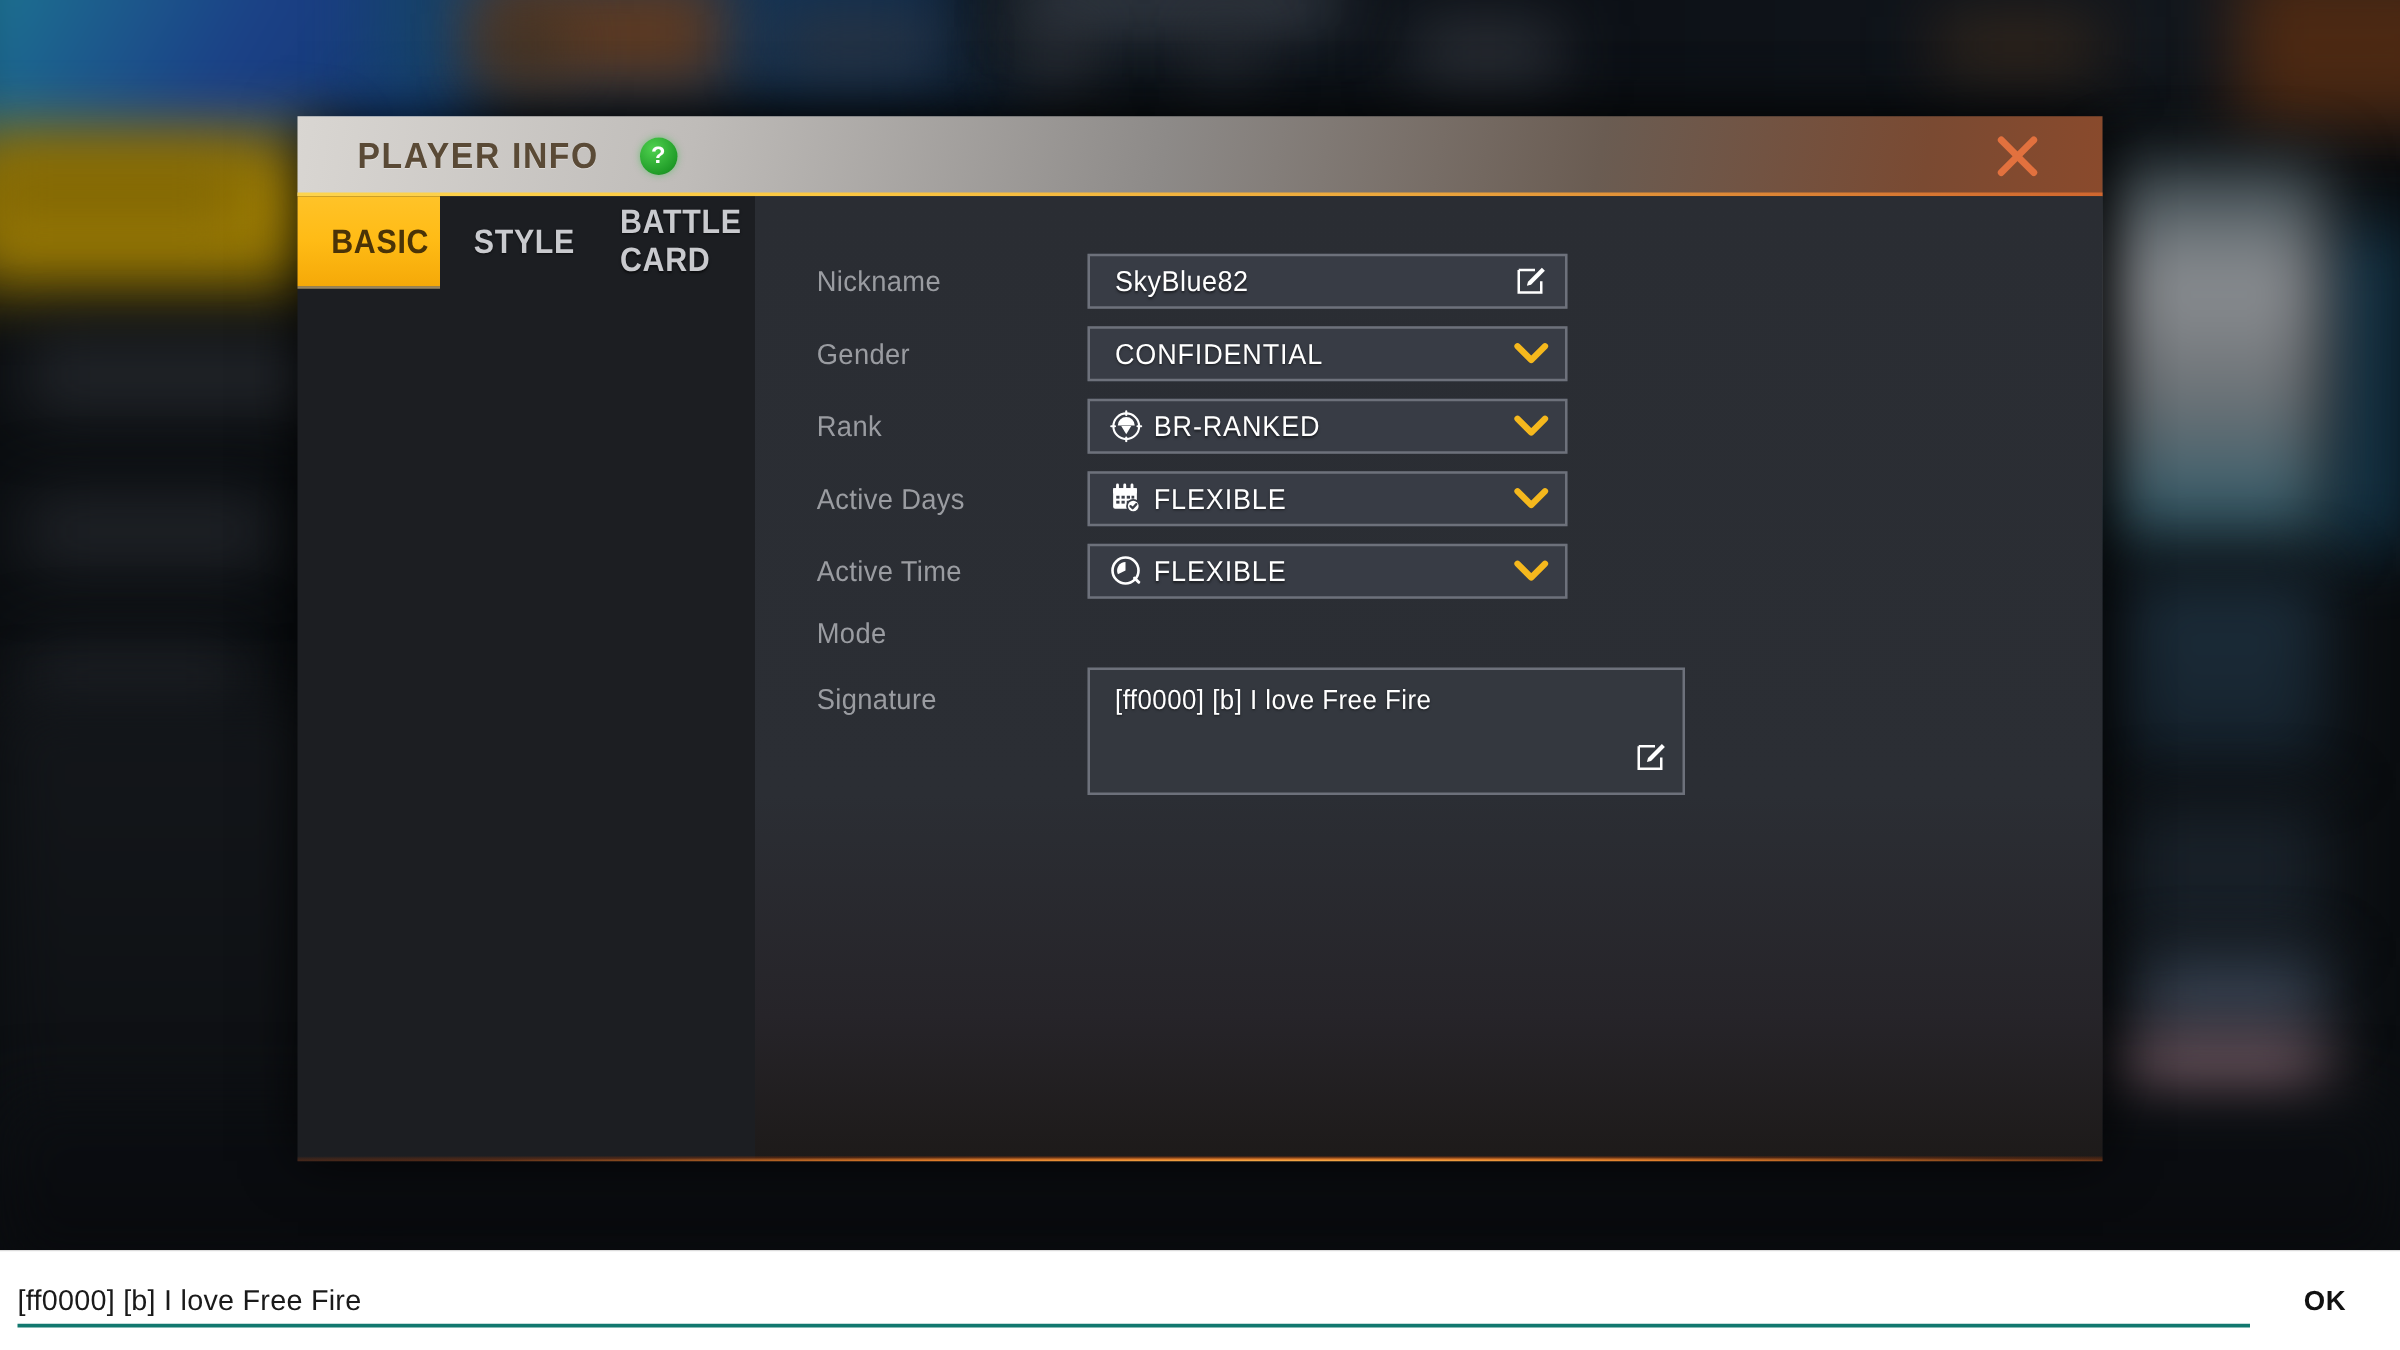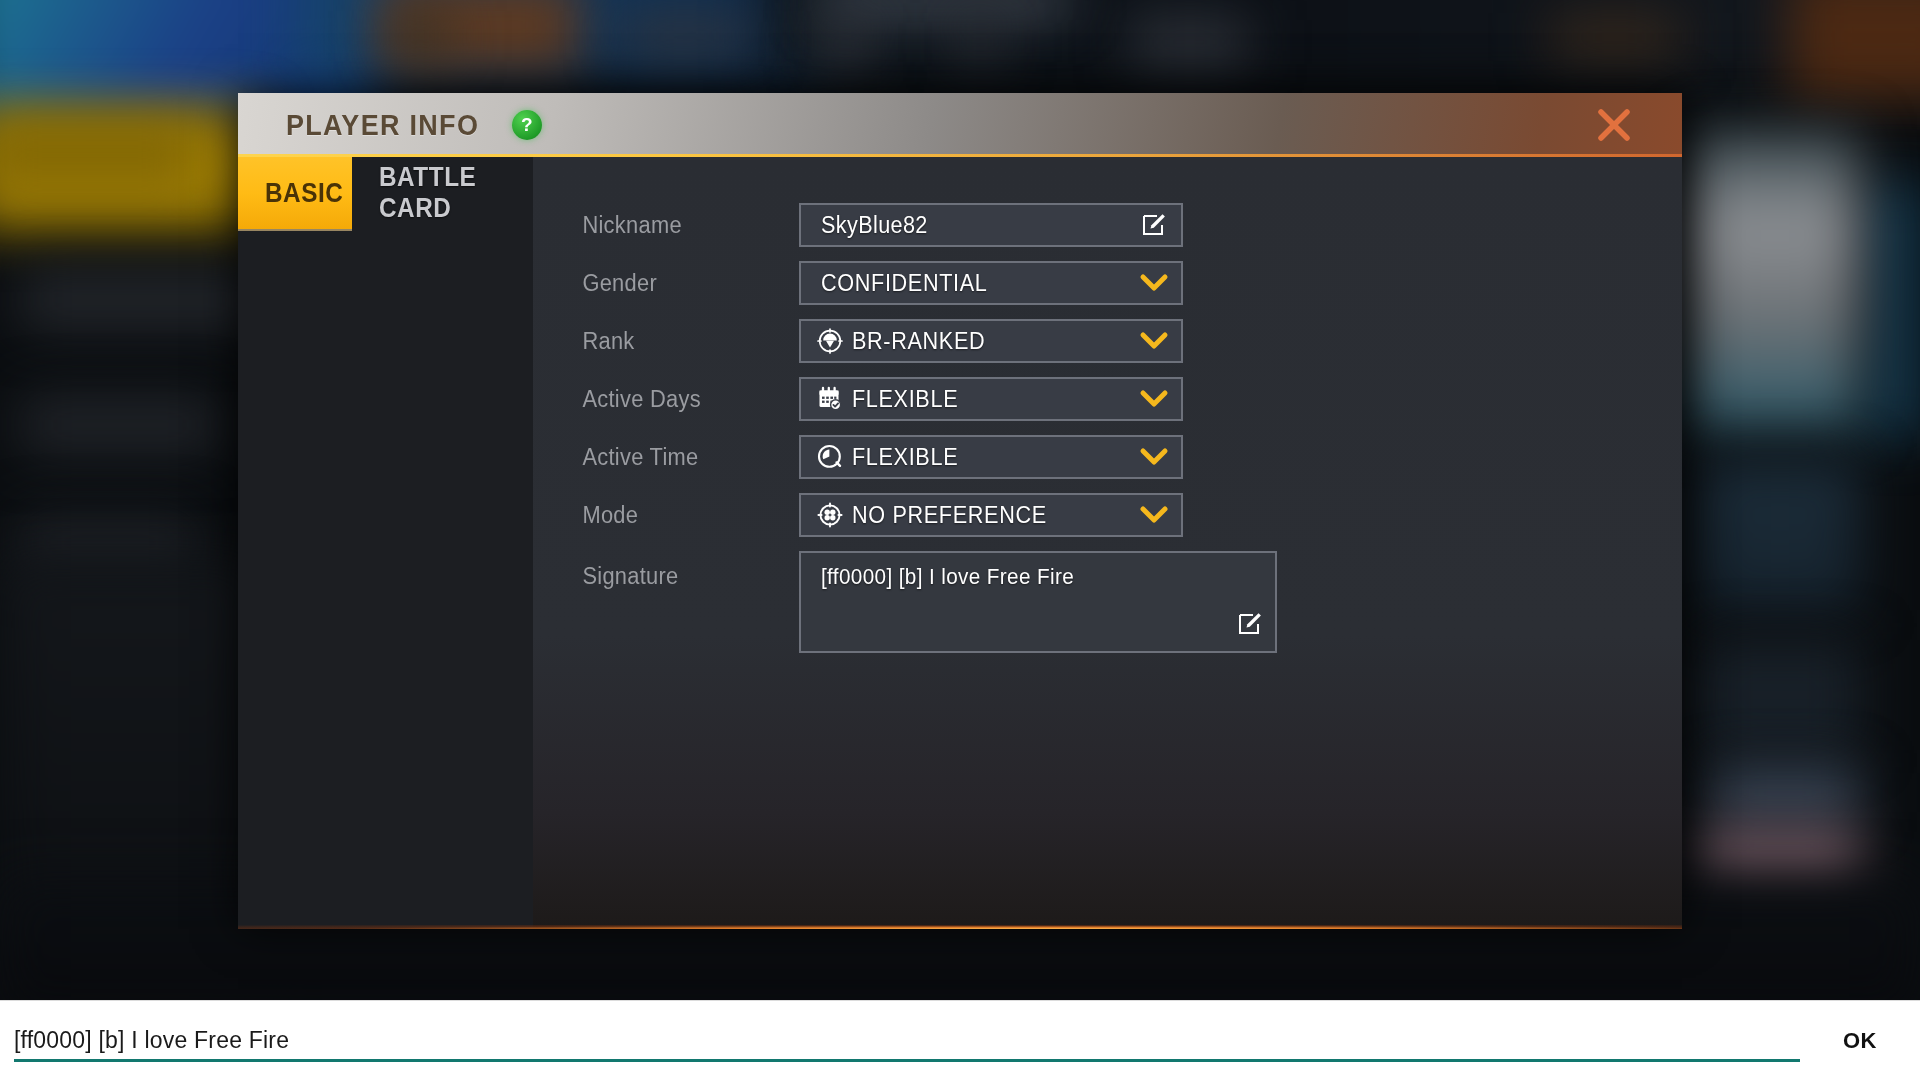--- a/index.html
+++ b/index.html
@@ -237,20 +237,23 @@
   </div>
 
   <div id="dlg-body">
 
     <div id="sidebar">
 
       <div class="side-item active">
         <span class="side-label">BASIC</span>
       </div>
 
+      <div class="side-item">
+        <span class="side-label">STYLE</span>
+      </div>
 
       <div class="side-item">
         <span class="side-label">BATTLE CARD</span>
         <span class="notif-dot"></span>
       </div>
 
     </div>
 
     <div id="content">
 
@@ -344,38 +347,20 @@
           <span class="tail">
             <svg class="chev" width="30" height="22" viewBox="0 0 30 22" aria-hidden="true">
               <path d="M4 5 L15 16 L26 5" fill="none" stroke="#f5b81d" stroke-width="5" stroke-linecap="round" stroke-linejoin="round"></path>
             </svg>
           </span>
         </div>
       </div>
 
       <div class="frow">
         <div class="flabel">Mode</div>
-        <div class="fctrl caps">
-          <span class="lead-icon">
-            <svg width="26" height="26" viewBox="0 0 26 26" aria-hidden="true">
-              <circle cx="13" cy="13" r="9.6" fill="none" stroke="#fff" stroke-width="1.9"></circle>
-              <path d="M13 1.4 v3.2 M13 21.4 v3.2 M1.4 13 h3.2 M21.4 13 h3.2" stroke="#fff" stroke-width="1.9" stroke-linecap="round"></path>
-              <circle cx="10.2" cy="10.2" r="2.7" fill="#fff"></circle>
-              <circle cx="15.8" cy="10.2" r="2.7" fill="#fff"></circle>
-              <circle cx="10.2" cy="15.8" r="2.7" fill="#fff"></circle>
-              <circle cx="15.8" cy="15.8" r="2.7" fill="#fff"></circle>
-            </svg>
-          </span>
-          <span class="fval">NO PREFERENCE</span>
-          <span class="tail">
-            <svg class="chev" width="30" height="22" viewBox="0 0 30 22" aria-hidden="true">
-              <path d="M4 5 L15 16 L26 5" fill="none" stroke="#f5b81d" stroke-width="5" stroke-linecap="round" stroke-linejoin="round"></path>
-            </svg>
-          </span>
-        </div>
       </div>
 
       <div class="frow sig">
         <div class="flabel">Signature</div>
         <div class="fctrl sigbox">
           <span class="fval">[ff0000] [b] I love Free Fire</span>
           <span class="sig-edit">
             <svg width="26" height="26" viewBox="0 0 26 26" aria-hidden="true">
               <path d="M3 4 h13 M3 4 v18 h18 v-9" fill="none" stroke="#ffffff" stroke-width="2"></path>
               <path d="M21.5 2.2 l2.4 2.4 -11.1 11.1 -3.3 .9 .9 -3.3 z" fill="#ffffff"></path>

